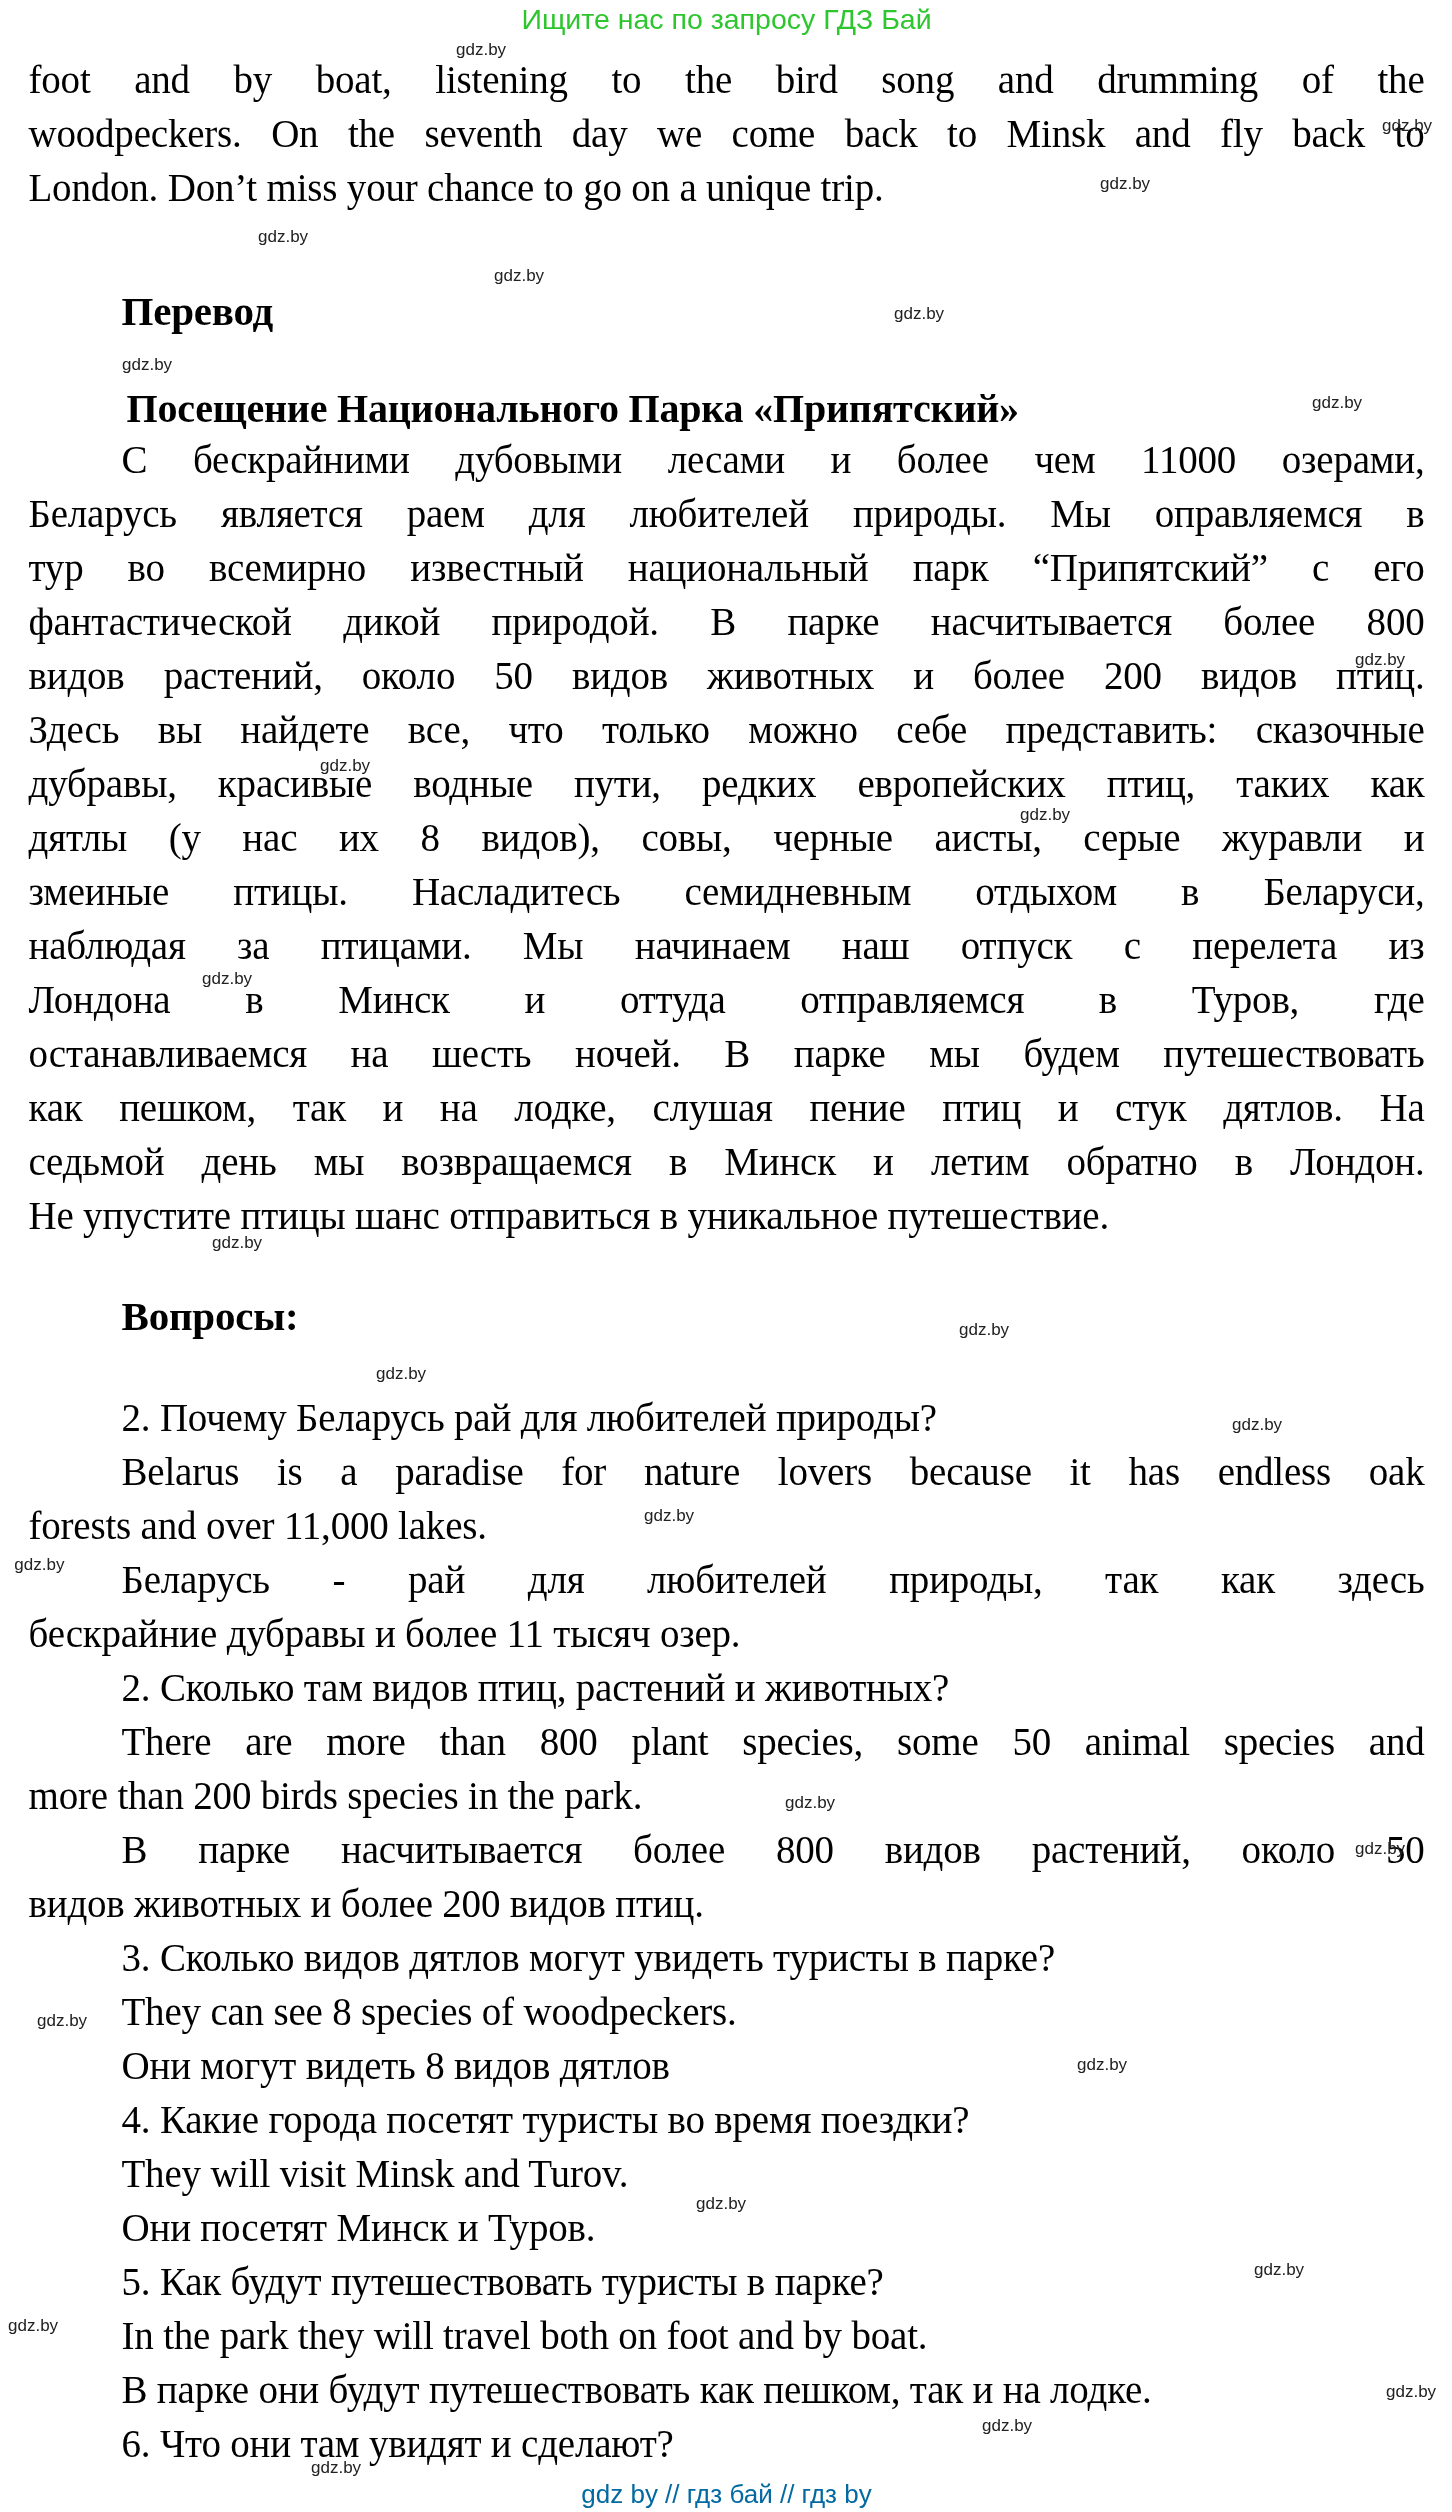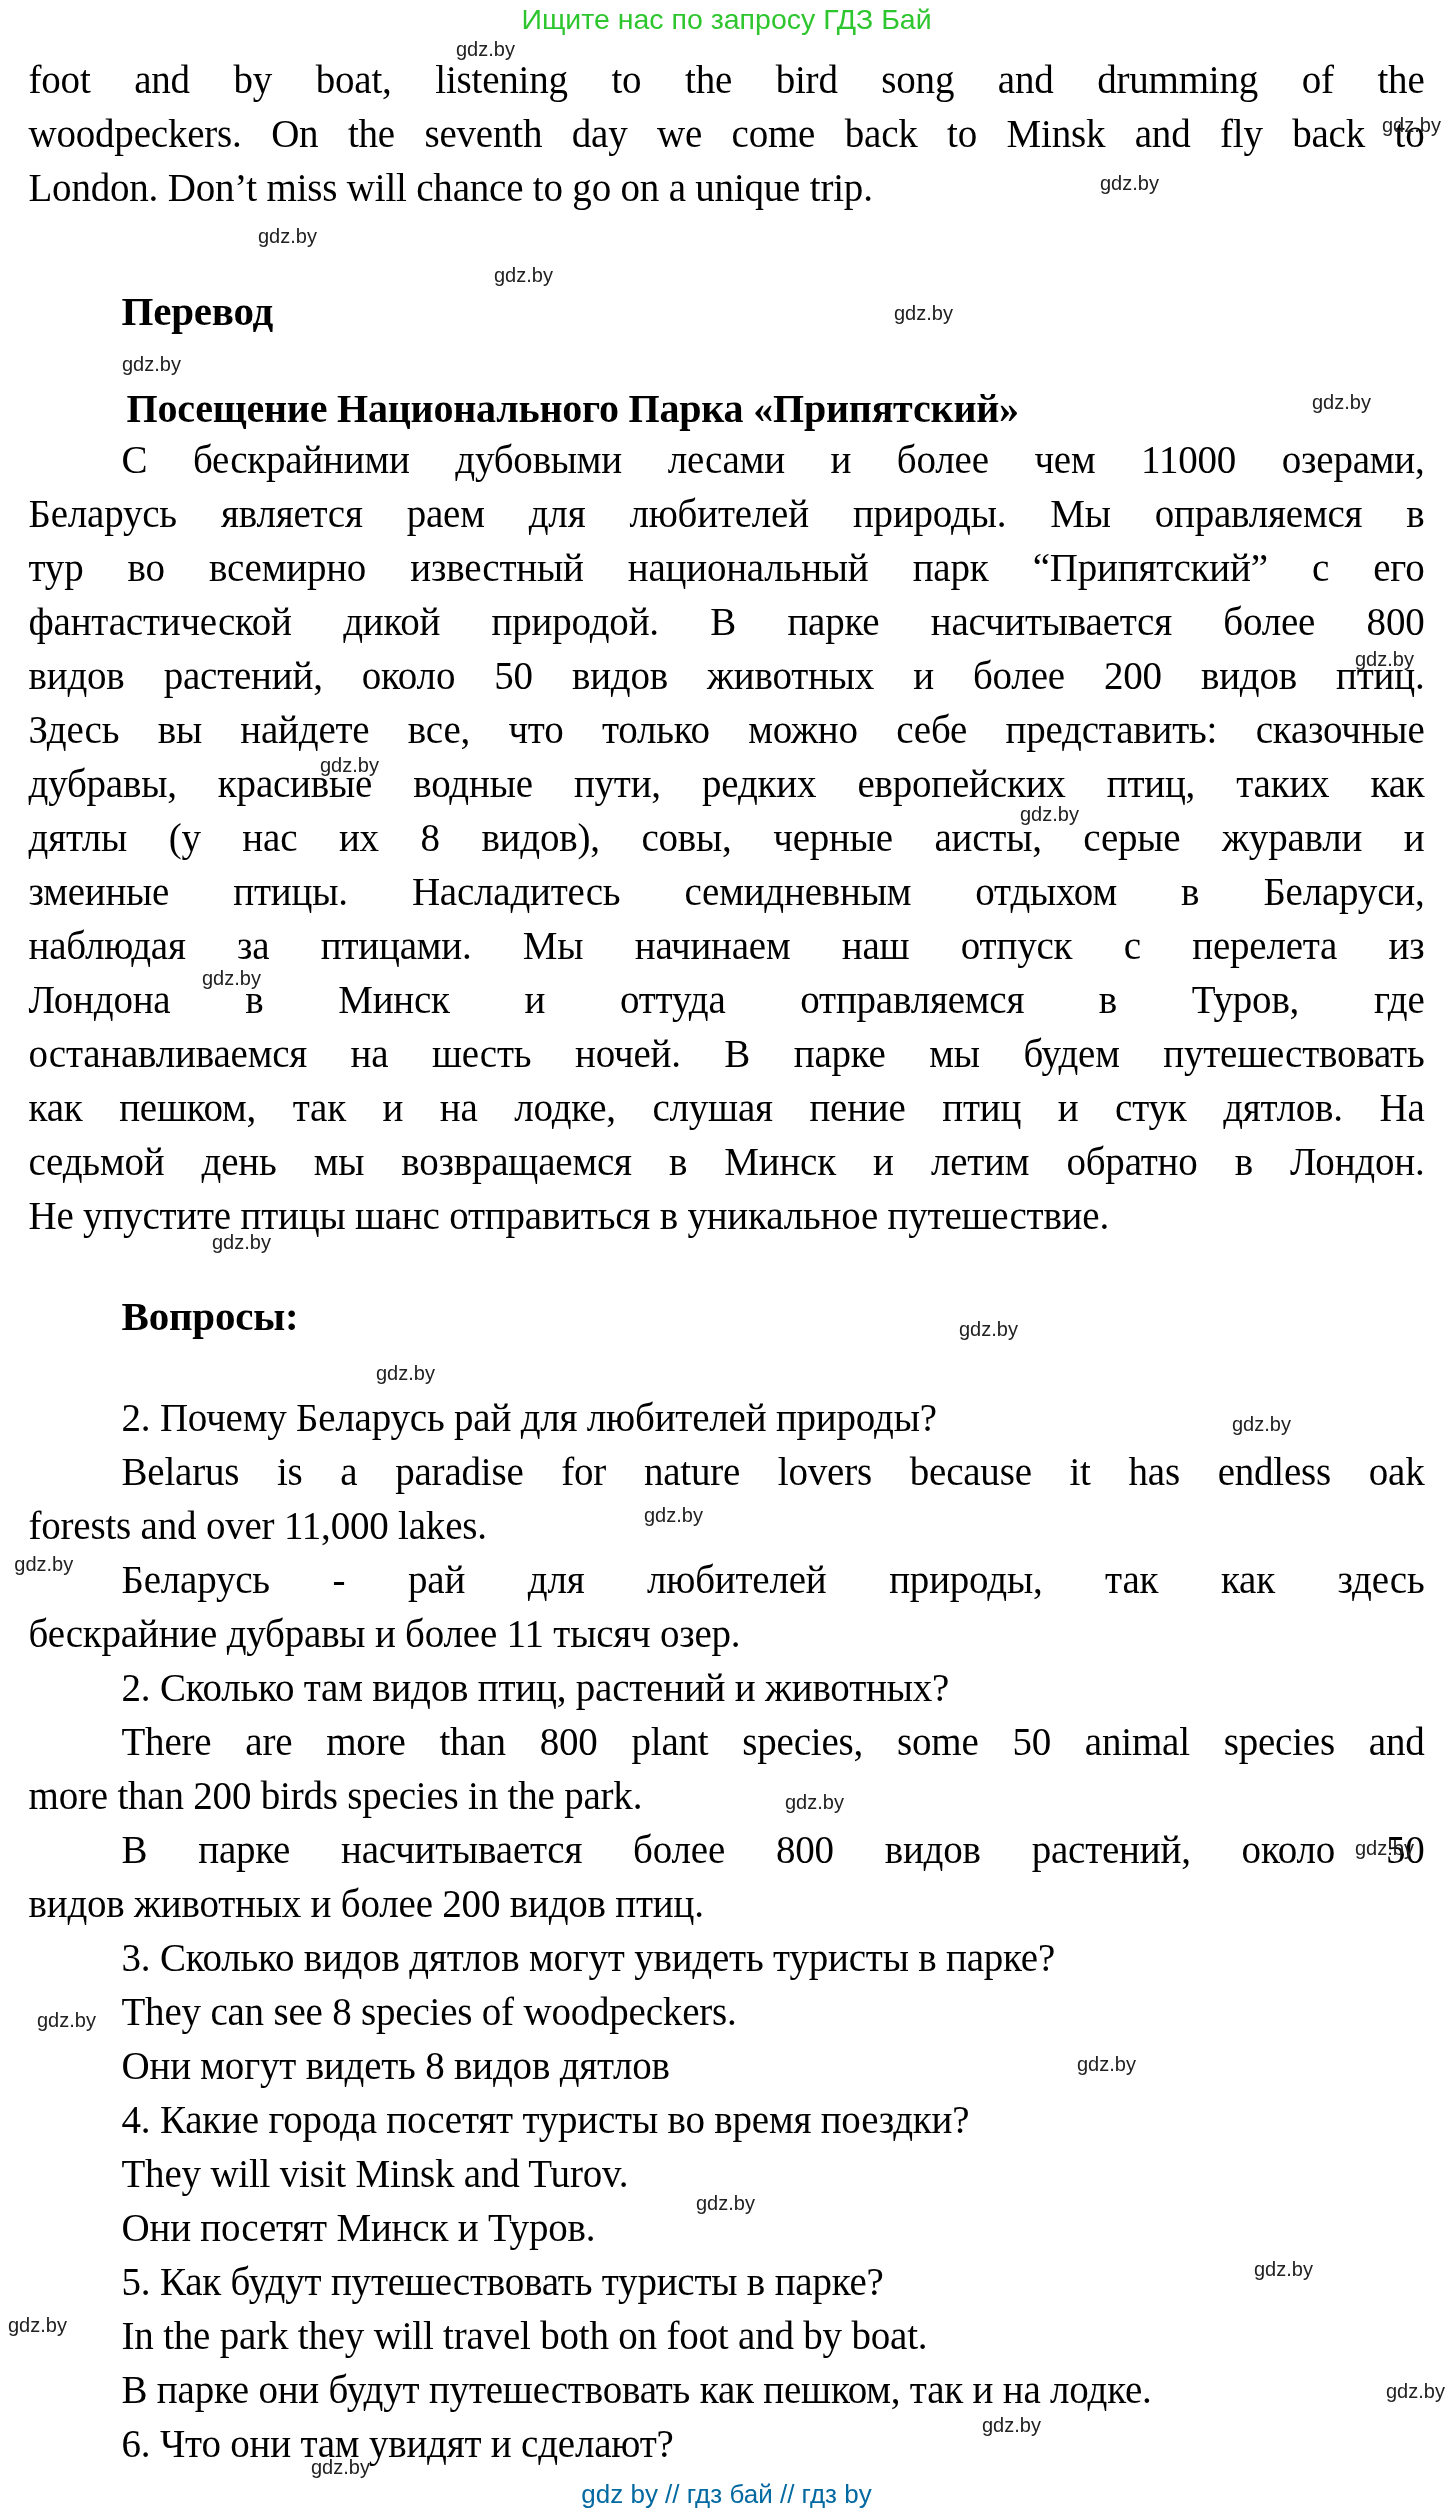--- a/index.html
+++ b/index.html
@@ -37,21 +37,21 @@
     font-size: 41px;
     line-height: 54px;
     height: 54px;
     letter-spacing: -0.2px;
   }
   .heading.indent { padding-left: 93px; }
   .title-heading { font-size: 40px; padding-left: 98px; }
   .wm {
     position: absolute;
     font-family: "Liberation Sans", sans-serif;
-    font-size: 20px;
+    font-size: 17px;
     line-height: 27px;
     white-space: nowrap;
   }
   .footer {
     position: absolute;
     top: 2477px; left: 0; right: 0;
     text-align: center;
     font-family: "Liberation Sans", sans-serif;
     font-size: 26px;
     line-height: 35px;
@@ -60,21 +60,21 @@
 </head>
 <body>
 
 <div class="page" style="background: rgb(255, 255, 255); color: rgb(0, 0, 0); text-decoration: underline;">
 
   <div class="banner" style="color: rgb(46, 198, 46);">Ищите нас по запросу ГДЗ Бай</div>
 
   <div class="content-col" style="top:53px">
       <div class="line j">foot and by boat, listening to the bird song and drumming of the</div>
       <div class="line j">woodpeckers. On the seventh day we come back to Minsk and fly back to</div>
-      <div class="line">London. Don’t miss will chance to go on a unique trip.</div>
+      <div class="line">London. Don’t miss your chance to go on a unique trip.</div>
     </div>
 
   <div class="content-col heading indent" style="top:284px">Перевод</div>
 
   <div class="content-col heading title-heading" style="top:382px">Посещение Национального Парка «Припятский»</div>
 
   <div class="content-col" style="top:433px">
       <div class="line j i">С бескрайними дубовыми лесами и более чем 11000 озерами,</div>
       <div class="line j">Беларусь является раем для любителей природы. Мы оправляемся в</div>
       <div class="line j">тур во всемирно известный национальный парк “Припятский” с его</div>

